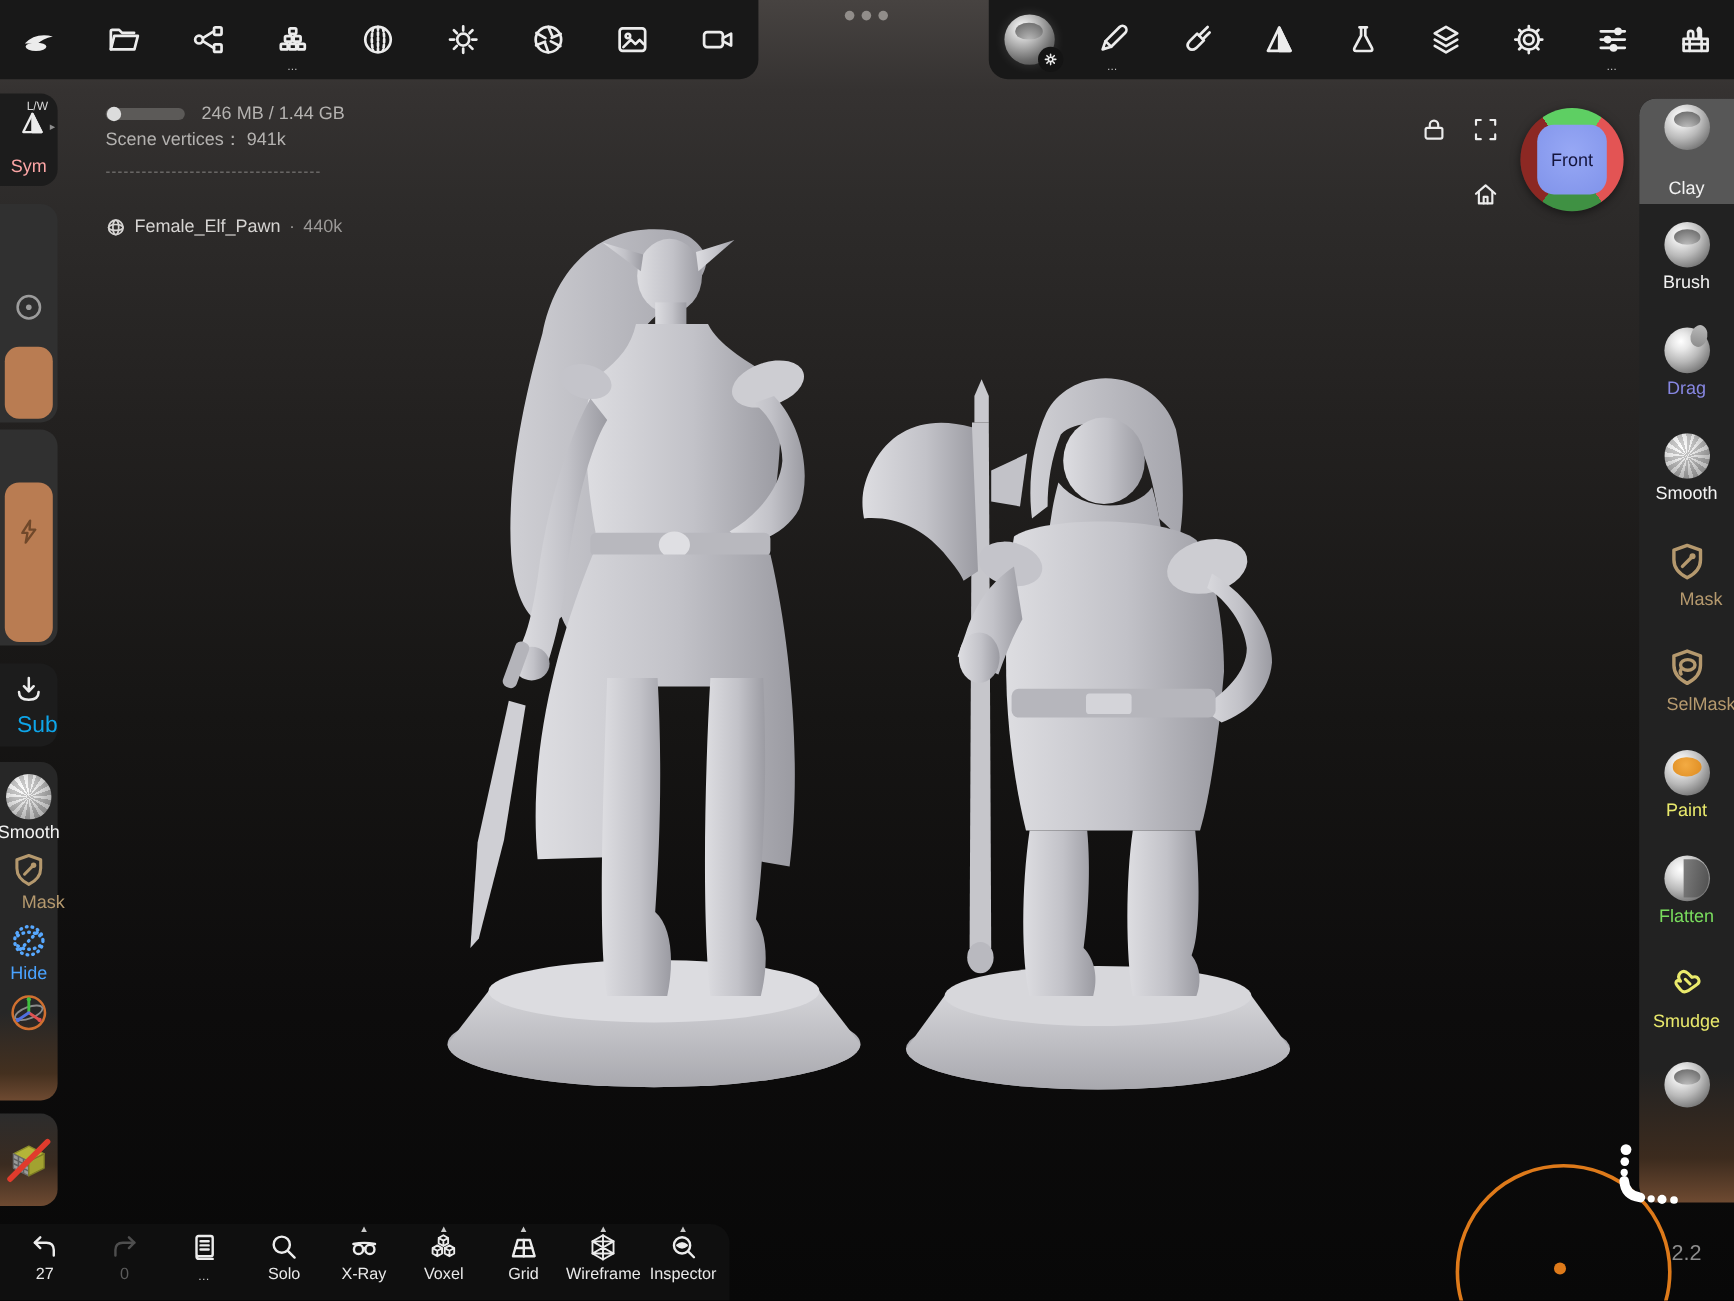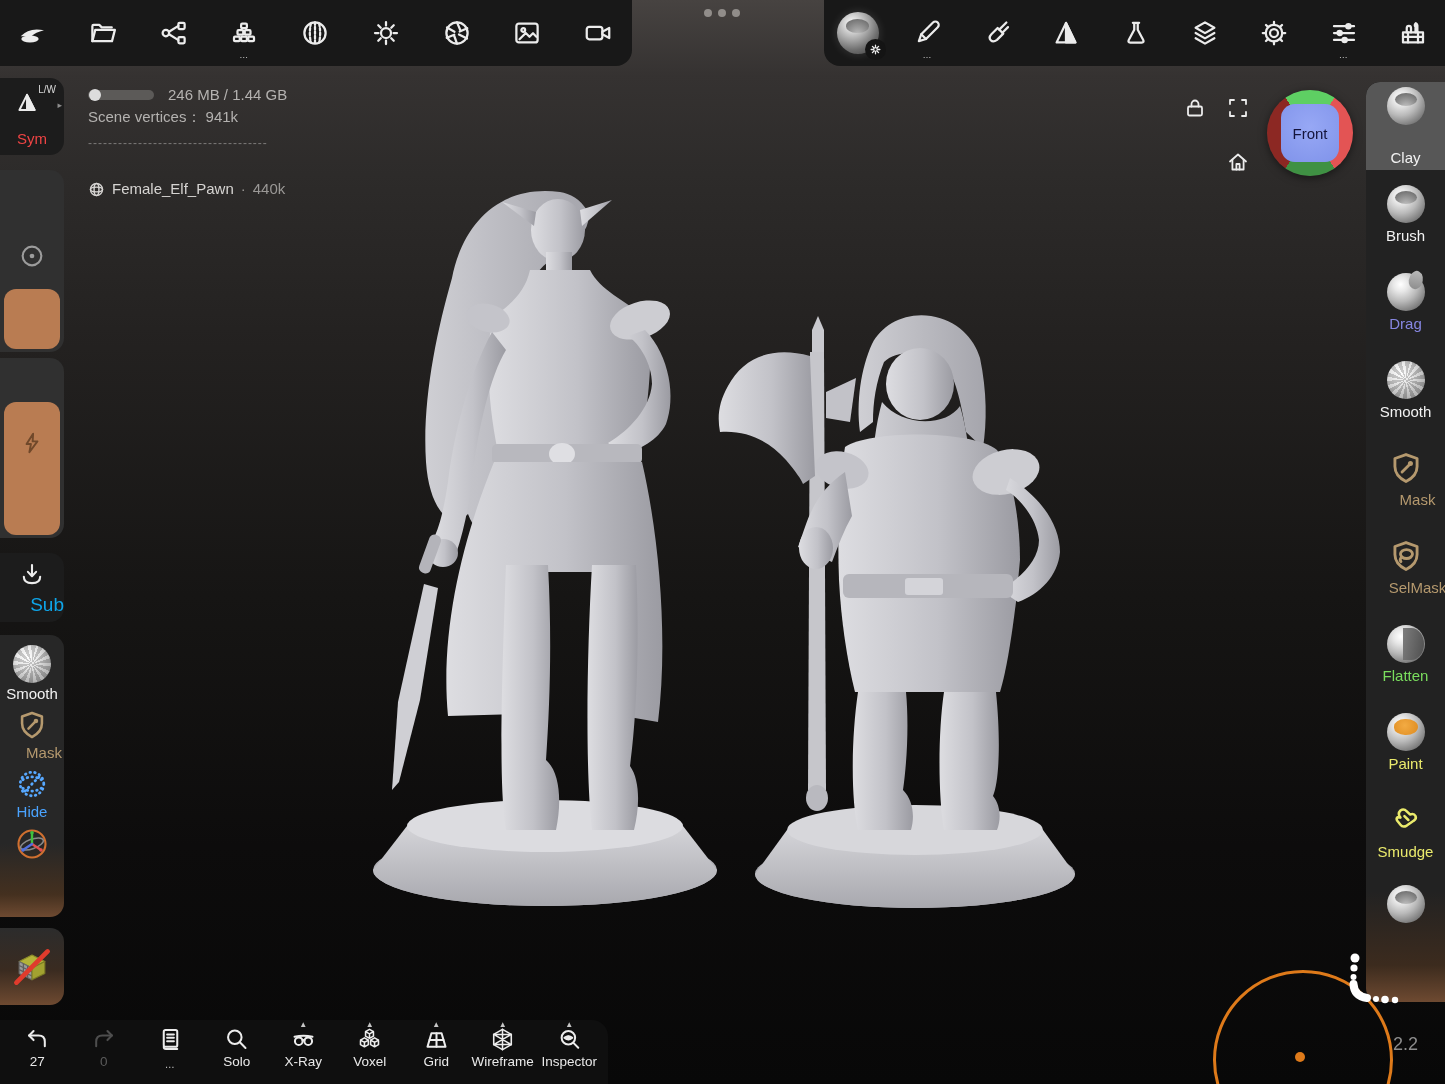--- a/index.html
+++ b/index.html
@@ -41,25 +41,25 @@
 
   
   .vicon{position:absolute;z-index:5;}
   .gizmoball{position:absolute;left:1267px;top:90px;width:86px;height:86px;border-radius:50%;z-index:5;
     background:conic-gradient(from 325deg,#5ecf63 0 70deg,#e35454 70deg 180deg,#3f9143 180deg 250deg,#8c2823 250deg 360deg);
     display:flex;align-items:center;justify-content:center;box-shadow:0 2px 8px rgba(0,0,0,.5);}
   .gizmoface{width:58px;height:58px;border-radius:14px;background:radial-gradient(circle at 50% 40%,#97a8f5,#8093ea);
     display:flex;align-items:center;justify-content:center;color:#14143c;font-size:15px;}
 
   
-  .lpanel{position:absolute;left:0;width:64px;z-index:5;border-radius:0 14px 14px 0;background:#2c2c2c;}
+  .lpanel{position:absolute;left:0;width:48px;z-index:5;border-radius:0 14px 14px 0;background:#2c2c2c;}
   .p-sym{top:78px;height:77px;background:#1c1c1c;}
   .p-sym .corner{position:absolute;right:8px;top:6px;color:#d8d8d8;font-size:10px;}
   .p-sym .arrow{position:absolute;right:2px;top:22px;color:#8e8e8e;font-size:9px;}
-  .p-sym .lbl{position:absolute;left:0;right:0;bottom:8px;text-align:center;color:#ef4444;font-size:15px;}
+  .p-sym .lbl{position:absolute;left:0;right:0;bottom:8px;text-align:center;color:#fca5a5;font-size:15px;}
   .p-sym svg{position:absolute;left:14px;top:12px;}
   .slider{background:#303030;overflow:hidden;}
   .sl1{top:170px;height:182px;}
   .sl2{top:358px;height:180px;}
   .fill{position:absolute;left:4px;right:4px;bottom:3px;border-radius:12px;background:#b97c52;}
   .sl1 .fill{height:60px;}
   .sl2 .fill{height:133px;}
   .sl-ico{position:absolute;left:50%;transform:translateX(-50%);}
   .p-sub{top:553px;height:69px;background:#1c1c1c;}
   .p-sub svg{position:absolute;left:50%;top:8px;transform:translateX(-50%);}
@@ -497,29 +497,29 @@
     <div class="rtool">
       <svg class="ico" width="38" height="38" viewBox="0 0 24 24" style="stroke:#b5996e">
         <path d="M12 3.5 L19 6 V11 Q19 17 12 20.5 Q5 17 5 11 V6 Z" style="stroke:#b5996e"></path>
         <ellipse cx="12.3" cy="10.8" rx="3.8" ry="2.8" style="stroke:#b5996e"></ellipse>
         <path d="M9 12.8 Q7.8 14.4 8.8 15.6" style="stroke:#b5996e"></path>
       </svg>
       <span class="lbl c-tan">SelMask</span>
     </div>
     <div class="rtool">
       <div class="sphere">
+          <div class="paintblob"></div>
+        </div>
+      <span class="lbl c-yellow">Paint</span>
+    </div>
+    <div class="rtool">
+      <div class="sphere">
           <div class="flathalf"></div>
         </div>
       <span class="lbl c-green">Flatten</span>
-    </div>
-    <div class="rtool">
-      <div class="sphere">
-          <div class="paintblob"></div>
-        </div>
-      <span class="lbl c-yellow">Paint</span>
     </div>
     <div class="rtool">
       <svg class="ico" width="38" height="38" viewBox="0 0 24 24" style="stroke:#eaea6c;stroke-width:1.6">
         <path d="M8.5 10.5 Q6.5 8 8.5 6 Q10.5 4.5 12.5 6.5 L14.5 8.5 Q17 7.5 18 9.5 Q18.8 11.3 16.8 12.5 L12.5 15.5 Q10 17 8.5 15 L6.5 12.5 Q5.5 11 6.8 10.2 Z" style="stroke:#eaea6c"></path>
         <path d="M11 9.5 L13.5 12" style="stroke:#eaea6c"></path>
       </svg>
       <span class="lbl c-yellow">Smudge</span>
     </div>
     <div class="rtool" style="height:60px">
       <div class="sphere">

